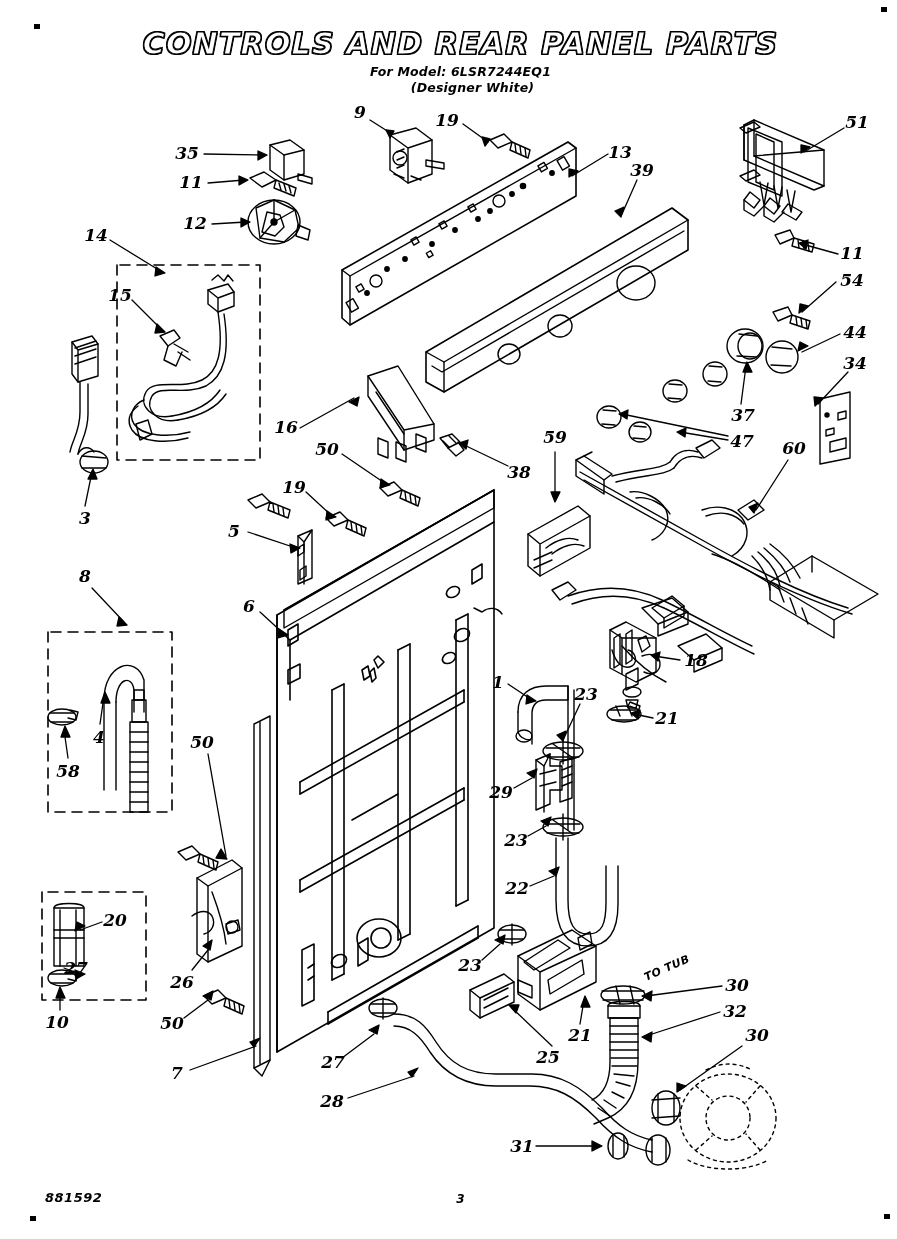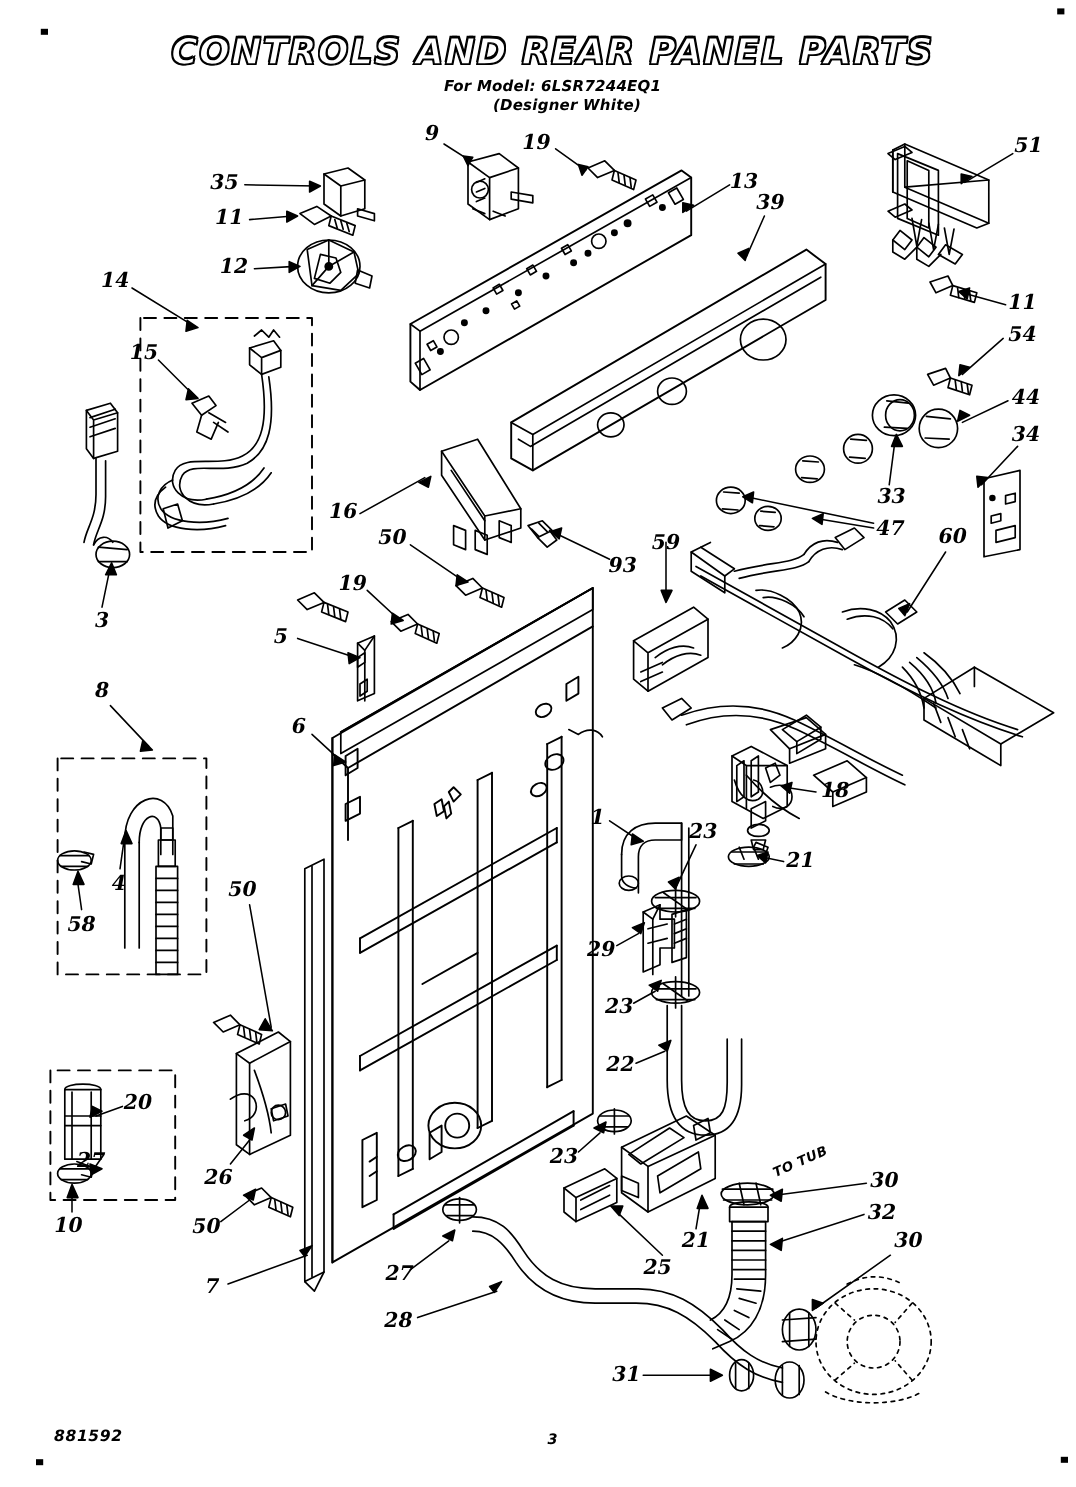--- a/index.html
+++ b/index.html
@@ -694,26 +694,26 @@
       <div class="callout" style="left: 608px; top: 152px;">13</div>
       <div class="callout" style="left: 630px; top: 170px; text-align: center;">39</div>
       <div class="callout" style="left: 179px; top: 182px;">11</div>
       <div class="callout" style="left: 183px; top: 223px;">12</div>
       <div class="callout" style="left: 840px; top: 253px;">11</div>
       <div class="callout" style="left: 84px; top: 235px;">14</div>
       <div class="callout" style="left: 840px; top: 280px;">54</div>
       <div class="callout" style="left: 108px; top: 295px;">15</div>
       <div class="callout" style="left: 843px; top: 332px;">44</div>
       <div class="callout" style="left: 843px; top: 363px;">34</div>
-      <div class="callout" style="left: 731px; top: 415px;">33</div>
+      <div class="callout" style="left: 731px; top: 415px;">37</div>
       <div class="callout" style="left: 730px; top: 441px;">47</div>
       <div class="callout" style="left: 274px; top: 427px;">16</div>
-      <div class="callout" style="left: 543px; top: 437px; margin-top: 16px;">59</div>
+      <div class="callout" style="left: 543px; top: 437px;">59</div>
       <div class="callout" style="left: 315px; top: 449px;">50</div>
-      <div class="callout" style="left: 507px; top: 472px;">93</div>
+      <div class="callout" style="left: 507px; top: 472px;">38</div>
       <div class="callout" style="left: 782px; top: 448px;">60</div>
       <div class="callout" style="left: 73px; top: 518px;">3</div>
       <div class="callout" style="left: 282px; top: 487px;">19</div>
       <div class="callout" style="left: 222px; top: 531px;">5</div>
       <div class="callout" style="left: 73px; top: 576px;">8</div>
       <div class="callout" style="left: 237px; top: 606px;">6</div>
       <div class="callout" style="left: 684px; top: 660px;">18</div>
       <div class="callout" style="left: 486px; top: 682px;">1</div>
       <div class="callout" style="left: 574px; top: 694px;">23</div>
       <div class="callout" style="left: 655px; top: 718px;">21</div>

